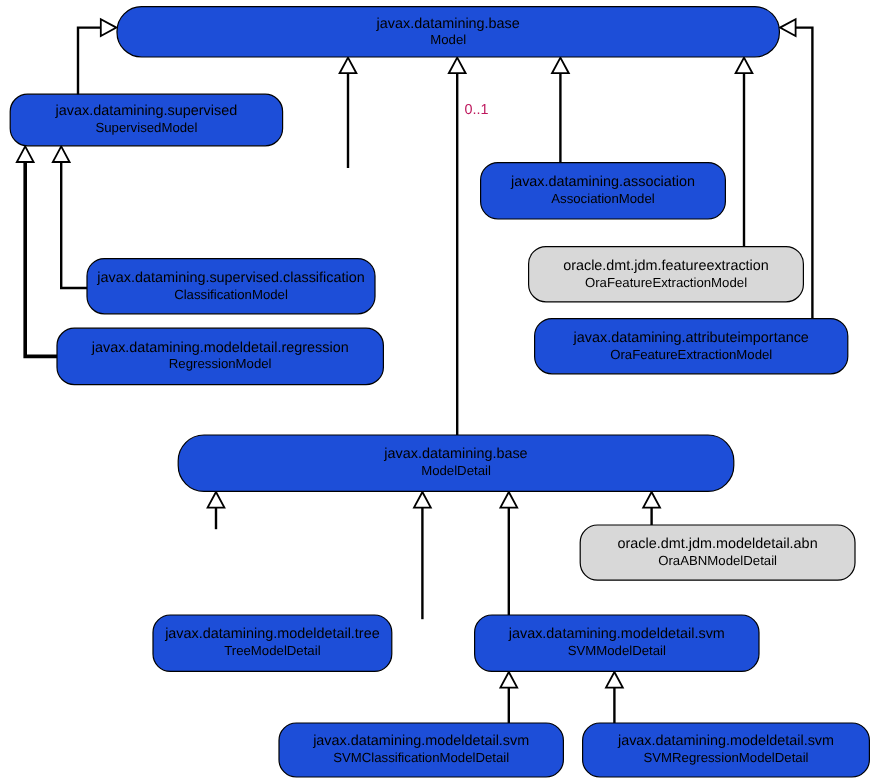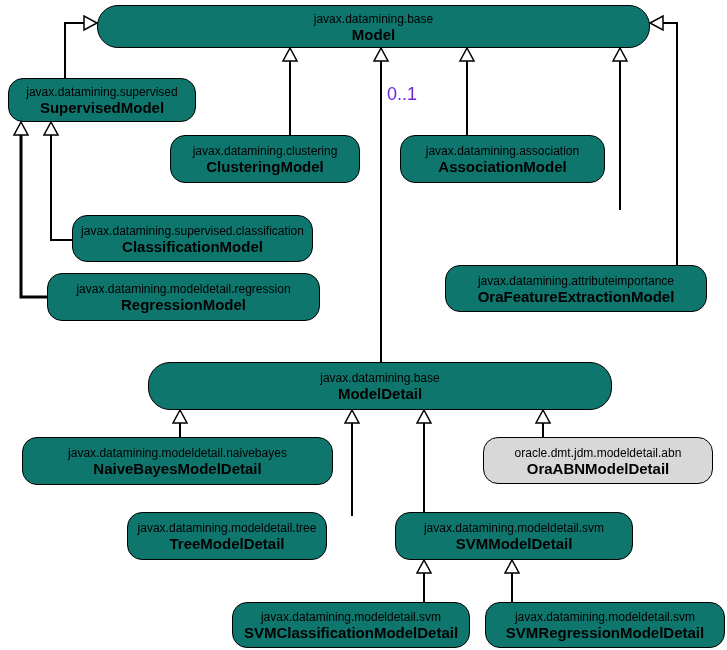--- a/index.html
+++ b/index.html
@@ -12,32 +12,32 @@
   }
   svg.edges{position:absolute;left:0;top:0;pointer-events:none;}
   .ln{stroke:#000000;stroke-width:2;fill:none;}
   .ln-thick{stroke:#000000;stroke-width:3;fill:none;}
   .arr{fill:#ffffff;stroke:#000000;stroke-width:1.5;stroke-linejoin:miter;}
   .node{
     position:absolute;
     box-sizing:border-box;
     border:1.5px solid #000000;
     border-radius:15px;
-    background:#0f766e;
+    background:#1d4ed8;
     display:flex;flex-direction:column;
     align-items:center;justify-content:center;
     text-align:center;
     line-height:15px;
   }
   .node.gray{background:#d8d8d8;}
   .pkg{font-size:12px;color:#000000;white-space:nowrap;}
-  .cls{font-size:15px;font-weight:bold;color:#000000;white-space:nowrap;}
+  .cls{font-size:11px;font-weight:normal;color:#000000;white-space:nowrap;}
   .edge-label{
     position:absolute;
-    font-size:18px;color:#6d28d9;
+    font-size:12px;color:#be185d;
     background:#ffffff;
     padding:0 1px;
   }
 </style>
 </head>
 <body>
 
 <div id="canvas">
 
   <svg class="edges" width="727" height="650" viewBox="0 0 727 650">
@@ -113,60 +113,56 @@
     </g>
   </svg>
 
   <span class="edge-label" style="left:386px;top:84px;">0..1</span>
 
   <div class="node" style="left:97px;top:5px;width:553px;height:43px;border-radius:21px;">
     <span class="pkg">javax.datamining.base</span>
     <span class="cls">Model</span>
   </div>
 
-  <div class="node" style="left:8px;top:78px;width:188px;height:44px;text-align:right;">
+  <div class="node" style="left:8px;top:78px;width:228px;height:44px;text-align:right;">
     <span class="pkg">javax.datamining.supervised</span>
     <span class="cls">SupervisedModel</span>
   </div>
 
-  <div class="node" style="left:170px;top:135px;width:190px;height:48px;">
-    <span class="pkg">javax.datamining.clustering</span>
-    <span class="cls">ClusteringModel</span>
-  </div>
 
   <div class="node" style="left:400px;top:135px;width:205px;height:48px;">
     <span class="pkg">javax.datamining.association</span>
     <span class="cls">AssociationModel</span>
   </div>
 
   <div class="node" style="left:72px;top:215px;width:241px;height:47px;">
     <span class="pkg">javax.datamining.supervised.classification</span>
     <span class="cls">ClassificationModel</span>
   </div>
 
+  <div class="node gray" style="left:440px;top:205px;width:230px;height:47px;">
+    <span class="pkg">oracle.dmt.jdm.featureextraction</span>
+    <span class="cls">OraFeatureExtractionModel</span>
+  </div>
 
   <div class="node" style="left:47px;top:273px;width:273px;height:48px;">
     <span class="pkg">javax.datamining.modeldetail.regression</span>
     <span class="cls">RegressionModel</span>
   </div>
 
   <div class="node" style="left:445px;top:265px;width:262px;height:47px;">
     <span class="pkg">javax.datamining.attributeimportance</span>
     <span class="cls">OraFeatureExtractionModel</span>
   </div>
 
   <div class="node" style="left:148px;top:362px;width:464px;height:48px;border-radius:22px;">
     <span class="pkg">javax.datamining.base</span>
     <span class="cls">ModelDetail</span>
   </div>
 
-  <div class="node" style="left:22px;top:437px;width:311px;height:48px;">
-    <span class="pkg">javax.datamining.modeldetail.naivebayes</span>
-    <span class="cls">NaiveBayesModelDetail</span>
-  </div>
 
   <div class="node gray" style="left:483px;top:437px;width:230px;height:47px;">
     <span class="pkg">oracle.dmt.jdm.modeldetail.abn</span>
     <span class="cls">OraABNModelDetail</span>
   </div>
 
   <div class="node" style="left:127px;top:512px;width:200px;height:48px;">
     <span class="pkg">javax.datamining.modeldetail.tree</span>
     <span class="cls">TreeModelDetail</span>
   </div>

